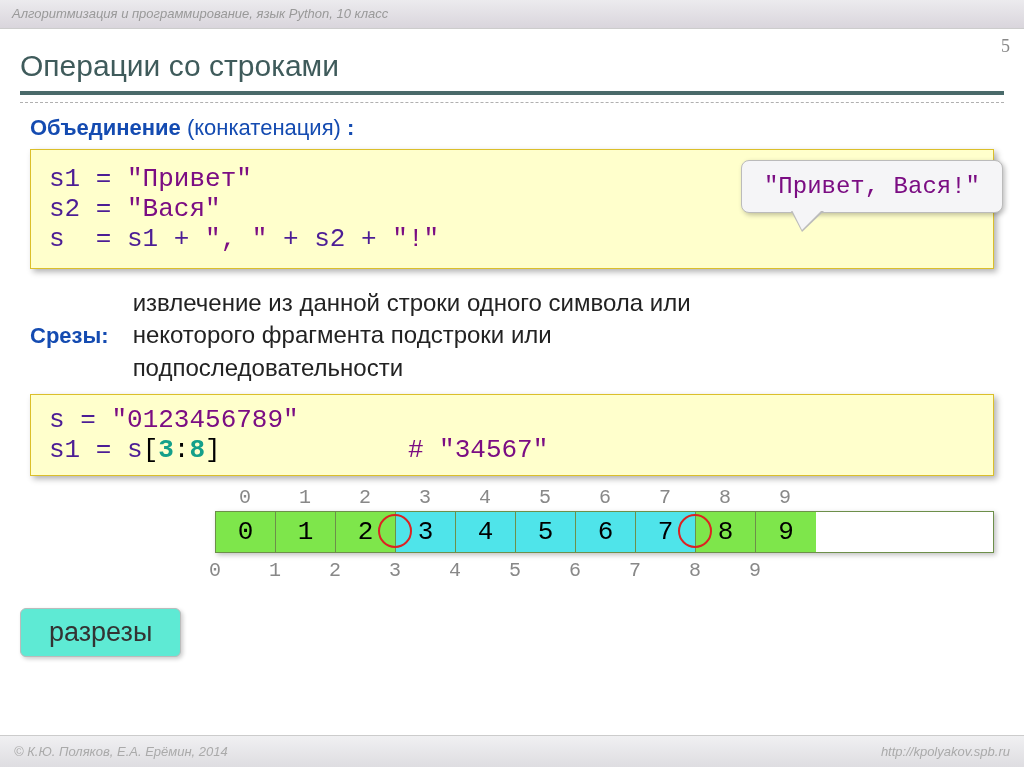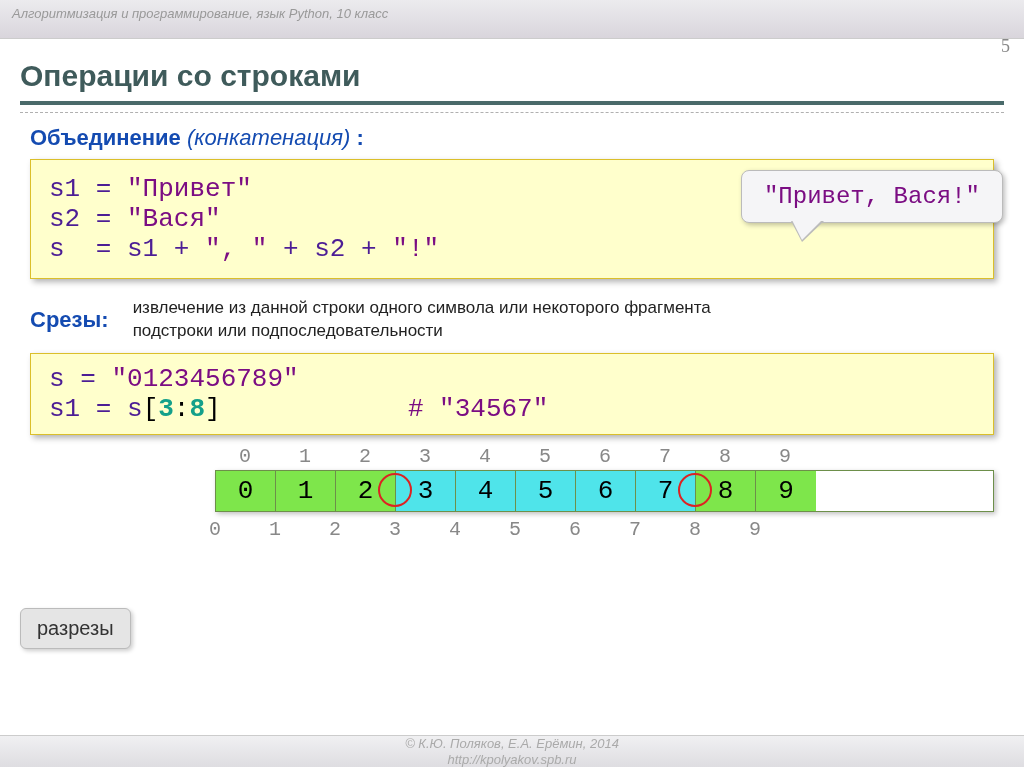--- a/index.html
+++ b/index.html
@@ -6,21 +6,21 @@
   body {
     font-family: Verdana, Arial, sans-serif;
     background: #fff;
     width: 1024px;
     height: 767px;
     position: relative;
     overflow: hidden;
   }
   .header-bar {
     background: linear-gradient(to bottom, #ecebee, #d9d5dc);
-    height: 39px;
+    height: 29px;
     line-height: 28px;
     padding: 0 12px;
     font-size: 13px;
     color: #999;
     font-style: italic;
     border-bottom: 1px solid #ccc;
   }
   .page-number {
     position: absolute;
     top: 36px;
@@ -39,34 +39,33 @@
     position: absolute;
     bottom: -12px;
     left: 0;
     right: 0;
     height: 4px;
     border-bottom: 1px dashed #b0b0b0;
   }
   .title-bar h1 {
     font-size: 30px;
     color: #3f5b5b;
-    font-weight: bold;
+    font-weight: normal;
     padding-bottom: 8px;
   }
   .content {
     padding: 20px 30px 0 30px;
   }
   .section-label {
     font-size: 22px;
     color: #144bb1;
     font-weight: bold;
     margin-bottom: 8px;
   }
   .section-label .italic {
-    font-style: italic;
     font-weight: normal;
   }
   .codebox {
     background: #ffffcc;
     border: 1px solid #dbbf2a;
     padding: 14px 18px;
     font-family: 'Courier New', monospace;
     font-size: 26px;
     box-shadow: 3px 3px 6px rgba(0,0,0,0.3);
     margin-bottom: 18px;
@@ -114,21 +113,21 @@
     align-items: center;
     margin-bottom: 10px;
   }
   .slices-label {
     font-size: 22px;
     color: #144bb1;
     font-weight: bold;
     margin-right: 24px;
   }
   .slices-desc {
-    font-size: 17px;
+    font-size: 24px;
     color: #222;
     line-height: 1.35;
     max-width: 640px;
   }
   .codebox2 {
     background: #ffffcc;
     border: 1px solid #dbbf2a;
     padding: 10px 18px;
     font-family: 'Courier New', monospace;
     font-size: 26px;
@@ -186,25 +185,25 @@
     width: 60px;
     text-align: center;
     font-family: 'Courier New', monospace;
     font-size: 20px;
     color: #888;
   }
   .razrezy {
     position: absolute;
     left: 20px;
     top: 608px;
-    background: #e5e5e5;
+    background: #5eead4;
     border: 1px solid #bbb;
     border-radius: 6px;
-    padding: 8px 16px;
-    font-size: 20px;
+    padding: 8px 28px;
+    font-size: 27px;
     font-family: Verdana, sans-serif;
     color: #333;
     box-shadow: 2px 2px 4px rgba(0,0,0,0.2);
   }
   .red-circle {
     position: absolute;
     width: 34px;
     height: 34px;
     border: 2px solid #d22;
     border-radius: 50%;
@@ -218,21 +217,20 @@
     height: 32px;
     background: linear-gradient(to bottom, #f0f0f2, #dedde1);
     border-top: 1px solid #ccc;
     display: flex;
     justify-content: space-between;
     align-items: center;
     padding: 0 14px;
     font-size: 13px;
     font-style: italic;
     color: #aaa;
-    flex-direction: column;
   }
 </style>
 </head>
 <body>
 
 <div class="header-bar">Алгоритмизация и программирование, язык Python, 10 класс</div>
 <div class="page-number">5</div>
 
 <div class="title-bar">
   <h1>Операции со строками</h1>

